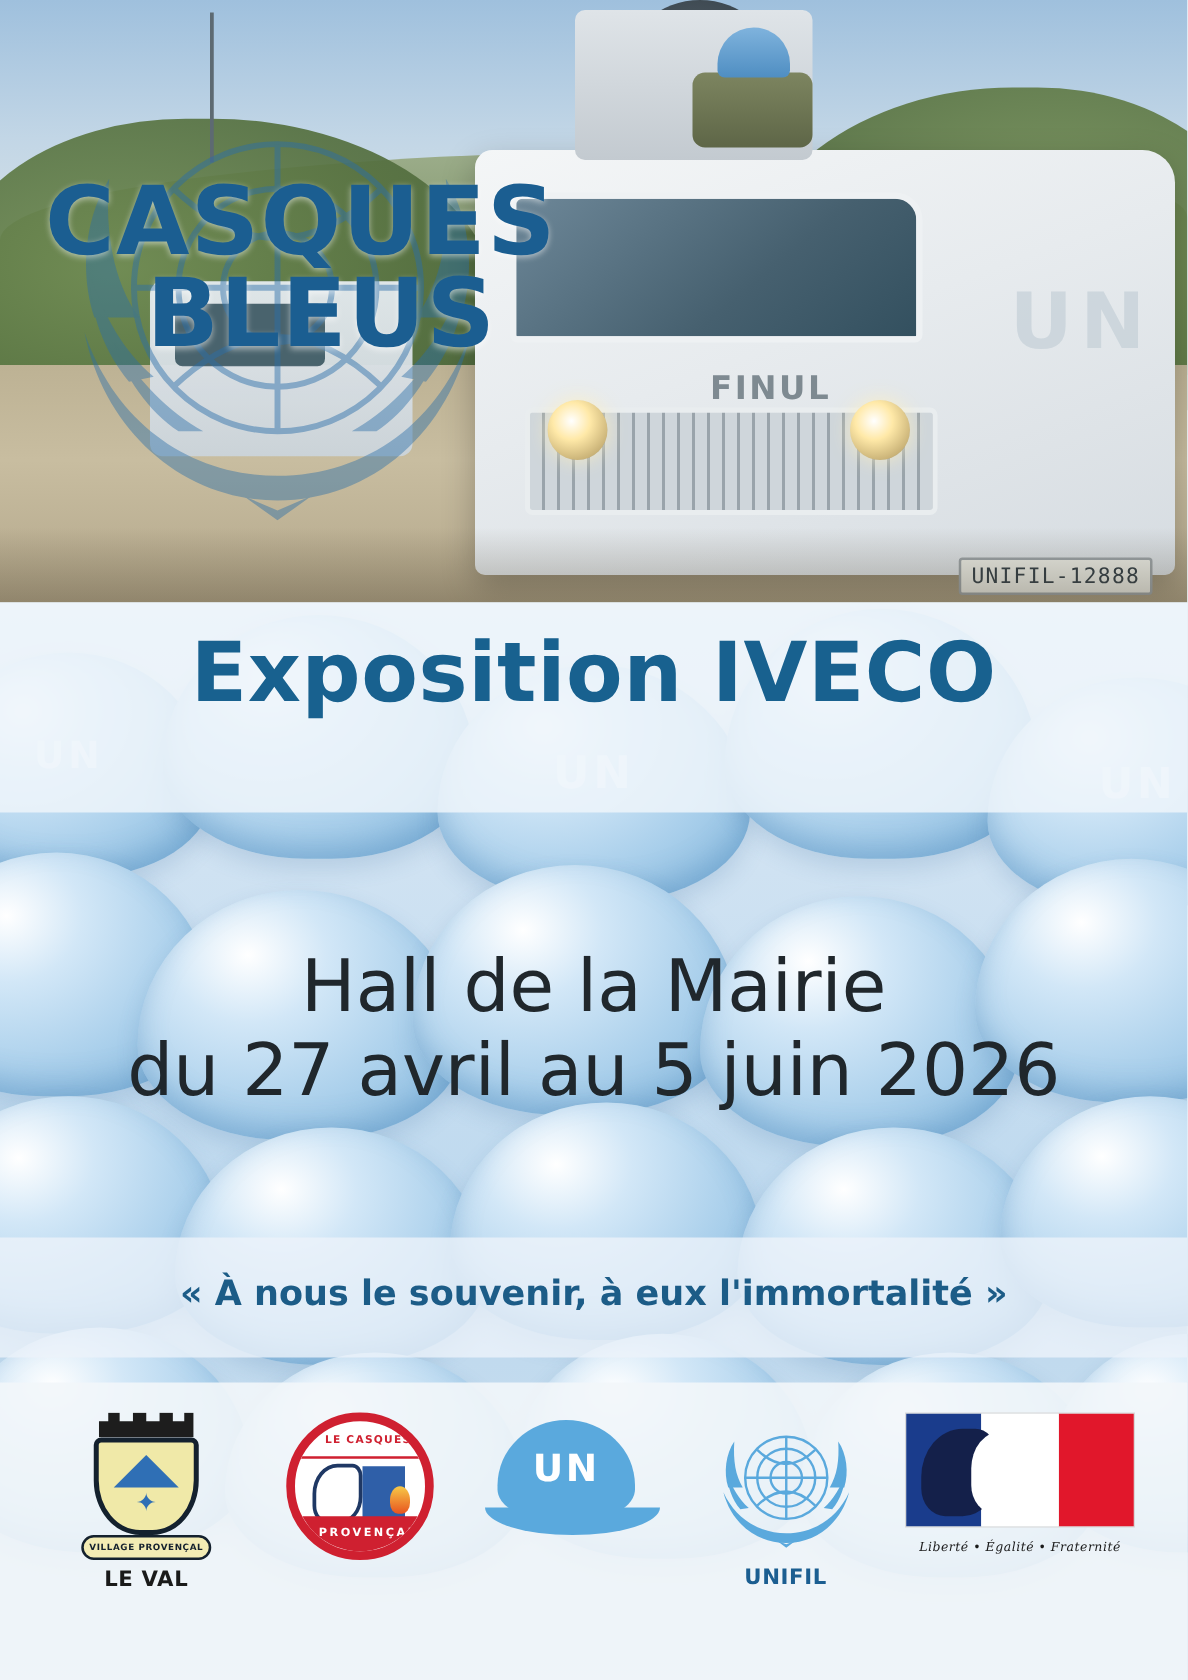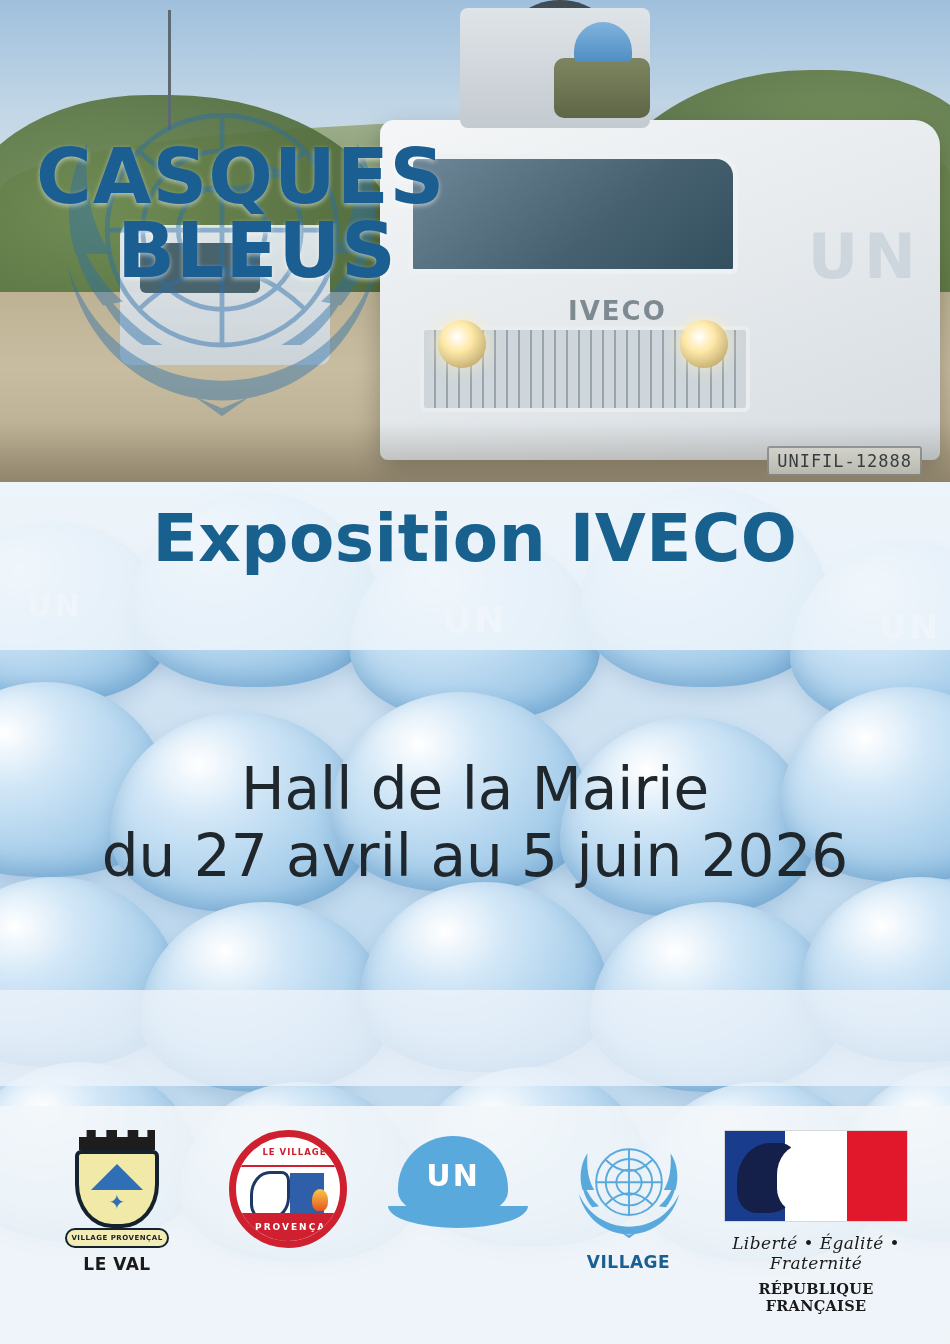--- a/index.html
+++ b/index.html
@@ -356,21 +356,21 @@
     position: absolute; left: 12px; top: 12px; width: 60px; height: 70px;
     background: #14204a;
     border-radius: 55% 28% 45% 32%;
   }
   .rf-flag .marianne2 {
     position: absolute; left: 52px; top: 14px; width: 54px; height: 66px;
     background: #ffffff;
     border-radius: 45% 30% 50% 35%;
   }
   .rf-motto {
-    font-size: 17px; color: #1a1a1a; text-align: center; margin-top: 5px;
+    font-size: 10px; color: #1a1a1a; text-align: center; margin-top: 5px;
     font-family: "DejaVu Serif", "Liberation Serif", serif; font-style: italic;
     letter-spacing: .4px;
   }
   .rf-name {
     font-size: 14.5px; color: #1a1a1a; text-align: center;
     font-family: "DejaVu Serif", "Liberation Serif", serif;
     font-weight: 700; letter-spacing: .3px; margin-top: 1px;
   }
 </style>
 </head>
@@ -392,21 +392,21 @@
     <div class="antenna"></div>
     <div class="antenna2"></div>
     <div class="dish"></div>
 
     <div class="vehicle">
       <div class="windshield"></div>
       <div class="un-big">UN</div>
       <div class="grille"></div>
       <div class="lamp-l"></div>
       <div class="lamp-r"></div>
-      <div class="brand">IVECO</div>
+      <div class="brand">FINUL</div>
     </div>
 
     <div class="turret"></div>
     <div class="soldier-body"></div>
     <div class="soldier-head"></div>
 
     <div class="plate">UNIFIL-12888</div>
     <div class="road-shadow"></div>
 
     <div class="un-emblem-wm">
@@ -475,38 +475,39 @@
   <div class="band band-sub"></div>
   <div class="band band-logos"></div>
 
   <div class="title-main">Exposition IVECO</div>
 
   <div class="venue">
     <span>Hall de la Mairie</span>
     <span class="line2">du 27 avril au 5 juin 2026</span>
   </div>
 
+  <div class="quote">« À nous le souvenir, à eux l'immortalité »</div>
 
   <div class="logo-row">
 
     <div class="logo-item">
       <div class="arms">
         <div class="crown"></div>
         <div class="shield">
           <div class="chev"></div>
           <div class="star">✦</div>
         </div>
         <div class="ribbon">VILLAGE PROVENÇAL DU VAR</div>
       </div>
       <div class="logo-caption">LE VAL</div>
     </div>
 
     <div class="logo-item">
       <div class="sf-logo">
-        <div class="sf-top">LE VILLAGE</div>
+        <div class="sf-top">LE CASQUES</div>
         <div class="sf-face"></div>
         <div class="sf-monument"></div>
         <div class="sf-flame"></div>
         <div class="sf-bottom">PROVENÇAL</div>
       </div>
     </div>
 
     <div class="logo-item">
       <div class="un-helmet-logo">
         <div class="hl"></div>
@@ -530,29 +531,28 @@
           <g fill="#5aa9dd">
             <path d="M60 108 C34 108 14 90 8 66 C18 88 38 100 60 100 C82 100 102 88 112 66 C106 90 86 108 60 108 Z"></path>
             <path d="M12 62 C8 50 10 34 17 24 C16 40 18 52 24 62 Z"></path>
             <path d="M108 62 C112 50 110 34 103 24 C104 40 102 52 96 62 Z"></path>
             <path d="M22 80 C15 72 11 60 11 50 C15 62 21 72 29 79 Z"></path>
             <path d="M98 80 C105 72 109 60 109 50 C105 62 99 72 91 79 Z"></path>
             <path d="M52 106 L60 112 L68 106 L60 109 Z"></path>
           </g>
         </svg>
       </div>
-      <div class="logo-caption blue">VILLAGE</div>
+      <div class="logo-caption blue">UNIFIL</div>
     </div>
 
     <div class="logo-item rf-logo">
       <div class="rf-flag">
         <div class="b"></div>
         <div class="w"></div>
         <div class="r"></div>
         <div class="marianne"></div>
         <div class="marianne2"></div>
       </div>
       <div class="rf-motto">Liberté • Égalité • Fraternité</div>
-      <div class="rf-name">RÉPUBLIQUE FRANÇAISE</div>
     </div>
 
   </div>
 </div>
 
 </body></html>

